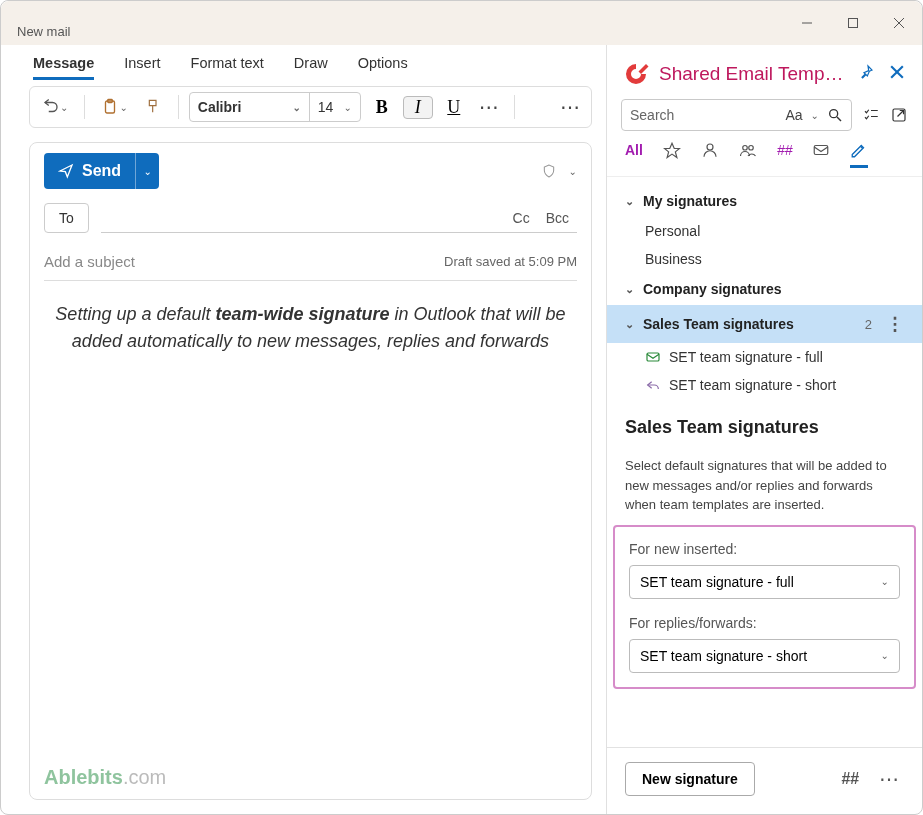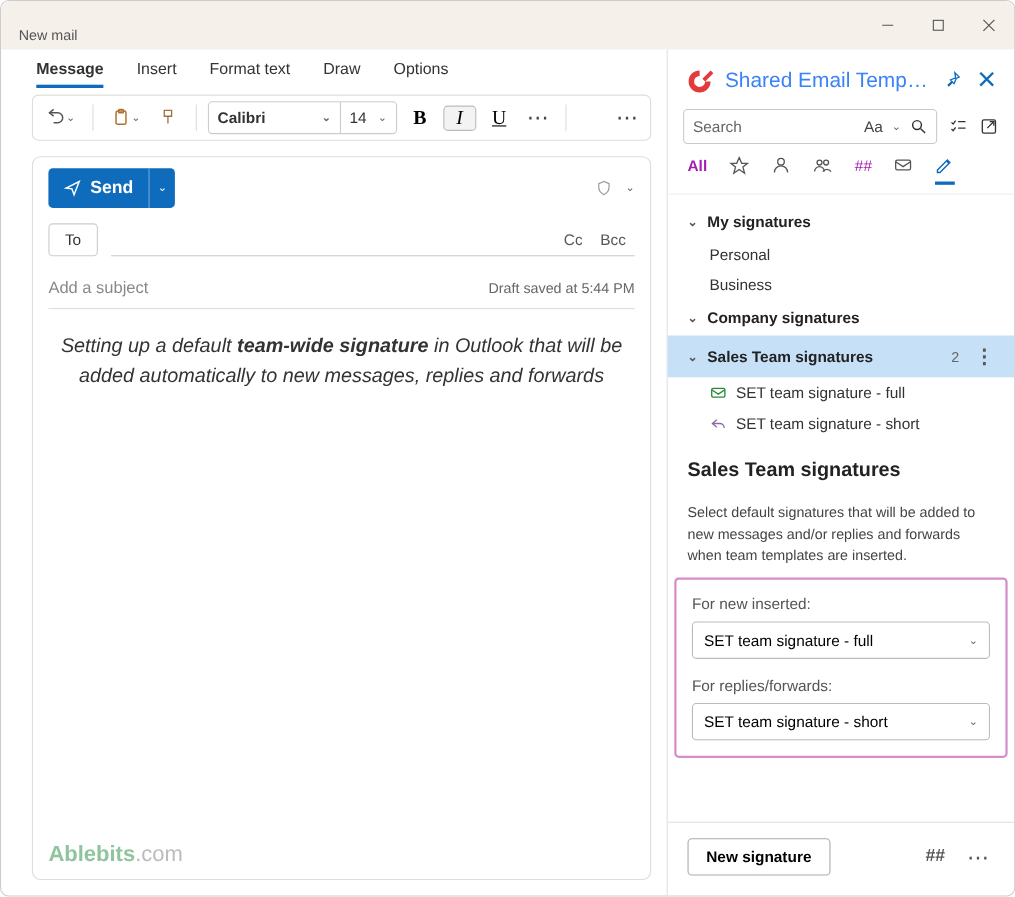--- a/index.html
+++ b/index.html
@@ -50,21 +50,21 @@
   .body { text-align: center; font-family: Calibri, sans-serif; font-size: 18px; font-style: italic; line-height: 1.5; color: #333; }
   .body strong { font-weight: 700; }
   
   .watermark { position: absolute; bottom: 10px; left: 14px; color: #8fc49e; font-size: 20px; font-weight: 600; }
   .watermark .com { color: #bbb; font-weight: normal; }
   
   
   .panel { width: 316px; border-left: 1px solid #e0e0e0; display: flex; flex-direction: column; padding: 4px 0; }
   .panel-head { display: flex; align-items: center; gap: 8px; padding: 10px 14px; }
   .panel-logo { width: 30px; height: 30px; color: #e23b3b; }
-  .panel-title { flex: 1; font-size: 19px; color: #3b82f6; white-space: nowrap; overflow: hidden; text-overflow: ellipsis; }
+  .panel-title { flex: 1; font-size: 19px; color: #be185d; white-space: nowrap; overflow: hidden; text-overflow: ellipsis; }
   .pin, .close { color: #0f6cbd; font-size: 17px; padding: 4px; }
   .close { color: #0f6cbd; }
   
   .searchrow { display: flex; align-items: center; gap: 10px; padding: 0 14px; margin-bottom: 10px; }
   .searchbox { flex: 1; border: 1px solid #c9c9c9; border-radius: 4px; height: 32px; display: flex; align-items: center; padding: 0 8px; color: #666; font-size: 14px; justify-content: space-between; }
   .searchbox .sright { display: flex; align-items: center; gap: 8px; color: #444; }
   .srow-icon { color: #333; }
   
   .filterrow { display: flex; align-items: center; gap: 20px; padding: 0 18px 8px 18px; border-bottom: 1px solid #eee; font-size: 14px; color: #a21caf; }
   .filterrow .fitem { display: flex; align-items: center; justify-content: center; cursor: pointer; padding-bottom: 6px; border-bottom: 3px solid transparent; }
@@ -196,21 +196,21 @@
       <div class="torow">
         <div class="tobtn">To</div>
         <div class="tofield">
           <span>Cc</span>
           <span>Bcc</span>
         </div>
       </div>
 
       <div class="subjectrow">
         <span class="subjectph">Add a subject</span>
-        <span class="draftstatus">Draft saved at 5:44 PM</span>
+        <span class="draftstatus">Draft saved at 5:09 PM</span>
       </div>
 
       <div class="body">
         <span>Setting up a default </span><strong>team-wide signature</strong><span> in Outlook that will be added automatically to new messages, replies and forwards</span>
       </div>
 
       <div class="watermark">
         <span>Ablebits</span><span class="com">.com</span>
       </div>
     </div>

